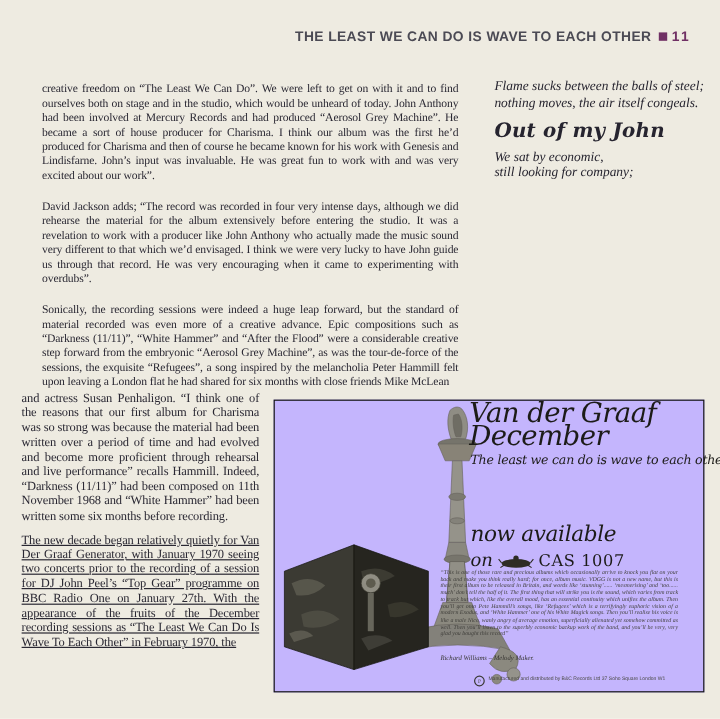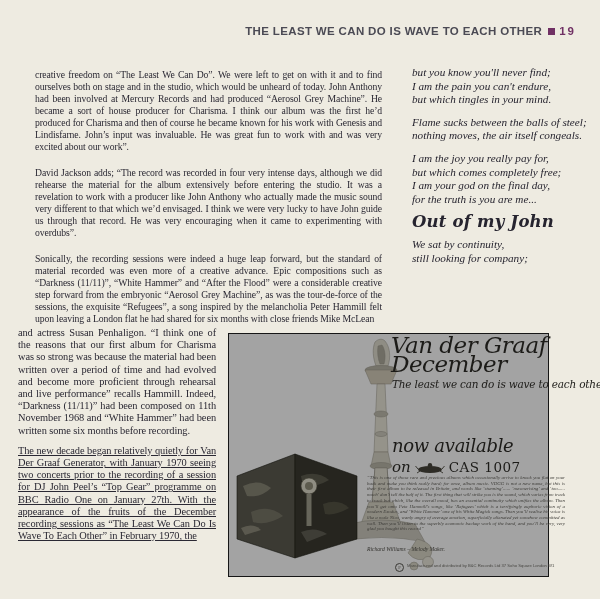--- a/index.html
+++ b/index.html
@@ -40,22 +40,22 @@
     position:absolute; left:412px; top:66px; width:186px;
     font-style:italic; font-size:11.2px; line-height:13.6px; color:#26242f;
   }
   .poem .stanza{ white-space:pre-line; margin:0 0 9px; }
   .poem .poemhead{
     font-weight:bold; font-size:16.5px; letter-spacing:.2px;
     margin:7px 0 9px; font-family:"DejaVu Serif", serif;
   }
   
   .ad{
-    position:absolute; left:228px; top:333px; width:321px; height:244px;
-    background:#a3a3a3; border:1.6px solid #161616; box-sizing:border-box;
+    position:absolute; left:228px; top:333px; width:359px; height:244px;
+    background:#c4b5fd; border:1.6px solid #161616; box-sizing:border-box;
   }
   .ad .photo{ position:absolute; left:2px; top:2px; }
   .ad .band{
     position:absolute; left:162px; top:2px;
     font-family:"DejaVu Serif", serif; font-style:italic;
     font-size:23px; line-height:19px; color:#1c1b18; letter-spacing:-0.5px;
     white-space:nowrap;
   }
   .ad .albumtitle{
     position:absolute; left:163px; top:44px; width:196px;
@@ -93,46 +93,39 @@
     border-radius:50%; font-size:4.5px; line-height:7px; text-align:center;
     margin-right:3px; vertical-align:-2px; font-family:"Liberation Serif",serif;
   }
 </style>
 </head>
 <body>
 
 <div class="page">
 
   <div class="hdr">
-    <span>THE LEAST WE CAN DO IS WAVE TO EACH OTHER</span><span class="sq"></span><span class="pnum">19</span>
+    <span>THE LEAST WE CAN DO IS WAVE TO EACH OTHER</span><span class="sq"></span><span class="pnum">11</span>
   </div>
 
   <div class="flow">
     <p>creative freedom on “The Least We Can Do”. We were left to get on with it and to find ourselves both on stage and in the studio, which would be unheard of today. John Anthony had been involved at Mercury Records and had produced “Aerosol Grey Machine”. He became a sort of house producer for Charisma. I think our album was the first he’d produced for Charisma and then of course he became known for his work with Genesis and Lindisfarne. John’s input was invaluable. He was great fun to work with and was very excited about our work”.</p>
     <p>David Jackson adds; “The record was recorded in four very intense days, although we did rehearse the material for the album extensively before entering the studio. It was a revelation to work with a producer like John Anthony who actually made the music sound very different to that which we’d envisaged. I think we were very lucky to have John guide us through that record. He was very encouraging when it came to experimenting with overdubs”.</p>
     <p>Sonically, the recording sessions were indeed a huge leap forward, but the standard of material recorded was even more of a creative advance. Epic compositions such as “Darkness (11/11)”, “White Hammer” and “After the Flood” were a considerable creative step forward from the embryonic “Aerosol Grey Machine”, as was the tour-de-force of the sessions, the exquisite “Refugees”, a song inspired by the melancholia Peter Hammill felt upon leaving a London flat he had shared for six months with close friends Mike McLean</p>
   </div>
 
   <div class="narrowcol">
     <p>and actress Susan Penhaligon. “I think one of the reasons that our first album for Charisma was so strong was because the material had been written over a period of time and had evolved and become more proficient through rehearsal and live performance” recalls Hammill.  Indeed, “Darkness (11/11)” had been composed on 11th November 1968 and “White Hammer” had been written some six months before recording.</p>
     <p>The new decade began relatively quietly for Van Der Graaf Generator, with January 1970 seeing two concerts prior to the recording of a session for DJ John Peel’s “Top Gear” programme on BBC Radio One on January 27th. With the appearance of the fruits of the December recording sessions as “The Least We Can Do Is Wave To Each Other” in February 1970, the</p>
   </div>
 
   <div class="poem">
-    <div class="stanza">but you know you'll never find;
-I am the pain you can't endure,
-but which tingles in your mind.</div>
     <div class="stanza">Flame sucks between the balls of steel;
 nothing moves, the air itself congeals.</div>
-    <div class="stanza">I am the joy you really pay for,
-but which comes completely free;
-I am your god on the final day,
-for the truth is you are me...</div>
     <div class="poemhead">Out of my John</div>
-    <div class="stanza">We sat by continuity,
+    <div class="stanza">We sat by economic,
 still looking for company;</div>
   </div>
 
   <div class="ad">
 
     <svg class="photo" width="250" height="238" viewBox="0 0 250 238">
 
       <g stroke="#64625a" stroke-width="0.5">
         <path d="M144 6 C141 13 142 22 145 30 L157 30 C160 21 159 11 154 5 C151 2 147 3 144 6 Z" fill="#8f8d84"></path>
         <path d="M147 10 C146 16 147 23 149 28 L153 28 C155 21 154 13 151 9 Z" fill="#6f6d64"></path>

